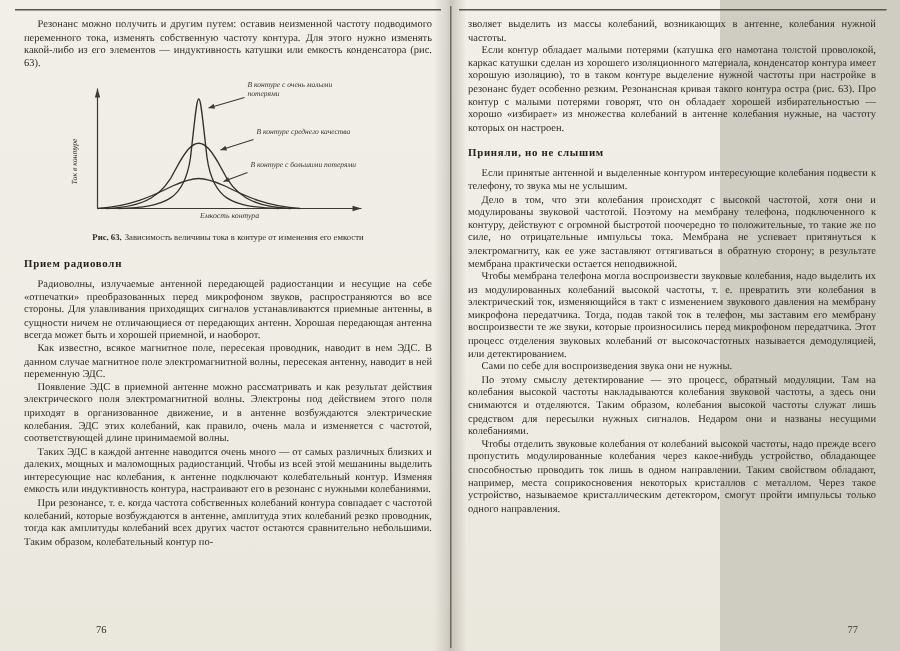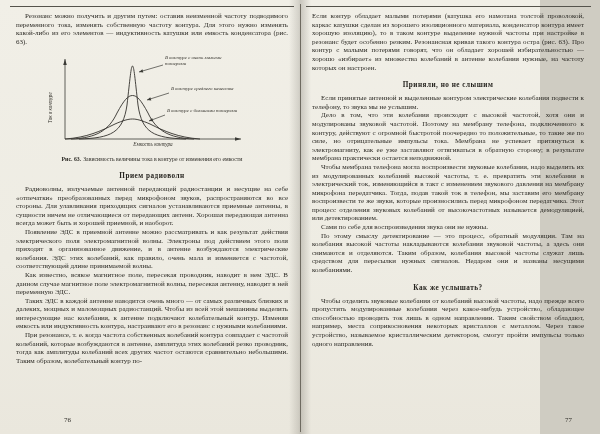--- a/index.html
+++ b/index.html
@@ -2,21 +2,21 @@
 <html><head>
 <meta charset="utf-8">
 <style>
   html, body { margin:0; padding:0; }
   body {
     width:600px; height:434px; overflow:hidden;
     background:#cfccc2;
     font-family:"Liberation Serif","DejaVu Serif",serif;
   }
   .spread {
-    position:relative; width:540px; height:434px;
+    position:relative; width:480px; height:434px;
     background:linear-gradient(180deg,#f1efe7 0%,#eeece3 60%,#eae7dd 100%);
   }
   .topline { position:absolute; top:6px; height:1px; background:#55534c; }
   .topline.l { left:10px;  width:284px; }
   .topline.r { left:306px; width:285px; }
   .fold-shade {
     position:absolute; left:289px; top:0; width:22px; height:434px;
     background:linear-gradient(90deg, rgba(0,0,0,0) 0%, rgba(60,55,45,0.16) 45%, rgba(60,55,45,0.22) 52%, rgba(0,0,0,0) 100%);
   }
   .fold-line { position:absolute; left:300px; top:4px; width:1px; height:428px; background:#6e6a60; }
@@ -25,21 +25,21 @@
   .page.left  { left:16px; }
   .page.right { left:312px; }
 
   p.para {
     margin:0; text-indent:9px; text-align:justify;
     font-size:7px; line-height:8.6px; color:#2d2b26;
   }
   .cont p:first-child { text-indent:0; }
 
   .heading {
-    margin:9px 0 5px; padding:0; text-align:center;
+    margin:9px 0 5px; padding:0; 
     font-weight:bold; font-size:7.2px; letter-spacing:0.5px; color:#26241f;
   }
 
   figure.figure { margin:5px 0 3px; padding:0; }
   .fig-canvas { position:relative; width:230px; height:102px; margin:0 auto; }
   .fig-label {
     position:absolute; font-size:5px; font-style:italic;
     line-height:5.8px; color:#34322c;
   }
   .lab1 { left:128px; top:4px;  width:72px; }
@@ -105,41 +105,41 @@
         <span class="axis-x">Емкость контура</span>
       </div>
       <figcaption class="fig-caption">
         <b>Рис. 63.</b><span>Зависимость величины тока в контуре от изменения его емкости</span>
       </figcaption>
     </figure>
 
     <h3 class="heading">Прием радиоволн</h3>
     <div class="flow">
         <p class="para">Радиоволны, излучаемые антенной передающей радиостанции и несущие на себе «отпечатки» преобразованных перед микрофоном звуков, распространяются во все стороны. Для улавливания приходящих сигналов устанавливаются приемные антенны, в сущности ничем не отличающиеся от передающих антенн. Хорошая передающая антенна всегда может быть и хорошей приемной, и наоборот.</p>
+        <p class="para">Как известно, всякое магнитное поле, пересекая проводник, наводит в нем ЭДС. В данном случае магнитное поле электромагнитной волны, пересекая антенну, наводит в ней переменную ЭДС.</p>
         <p class="para">Появление ЭДС в приемной антенне можно рассматривать и как результат действия электрического поля электромагнитной волны. Электроны под действием этого поля приходят в организованное движение, и в антенне возбуждаются электрические колебания. ЭДС этих колебаний, как правило, очень мала и изменяется с частотой, соответствующей длине принимаемой волны.</p>
-        <p class="para">Как известно, всякое магнитное поле, пересекая проводник, наводит в нем ЭДС. В данном случае магнитное поле электромагнитной волны, пересекая антенну, наводит в ней переменную ЭДС.</p>
         <p class="para">Таких ЭДС в каждой антенне наводится очень много — от самых различных близких и далеких, мощных и маломощных радиостанций. Чтобы из всей этой мешанины выделить интересующие нас колебания, к антенне подключают колебательный контур. Изменяя емкость или индуктивность контура, настраивают его в резонанс с нужными колебаниями.</p>
         <p class="para">При резонансе, т. е. когда частота собственных колебаний контура совпадает с частотой колебаний, которые возбуждаются в антенне, амплитуда этих колебаний резко проводник, тогда как амплитуды колебаний всех других частот остаются сравнительно небольшими. Таким образом, колебательный контур по-</p>
       </div>
 
     <div class="pagenum pl">76</div>
   </div>
 
   <div class="page right">
     <div class="flow cont">
+        <p class="para">зволяет выделить из массы колебаний, возникающих в антенне, колебания нужной частоты.</p>
         <p class="para">Если контур обладает малыми потерями (катушка его намотана толстой проволокой, каркас катушки сделан из хорошего изоляционного материала, конденсатор контура имеет хорошую изоляцию), то в таком контуре выделение нужной частоты при настройке в резонанс будет особенно резким. Резонансная кривая такого контура остра (рис. 63). Про контур с малыми потерями говорят, что он обладает хорошей избирательностью — хорошо «избирает» из множества колебаний в антенне колебания нужные, на частоту которых он настроен.</p>
       </div>
     <h3 class="heading">Приняли, но не слышим</h3>
     <div class="flow">
-        <p class="para">Если принятые антенной и выделенные контуром электрические колебания подвести к телефону, то звука мы не услышим.</p>
+        <p class="para">Если принятые антенной и выделенные контуром интересующие колебания подвести к телефону, то звука мы не услышим.</p>
         <p class="para">Дело в том, что эти колебания происходят с высокой частотой, хотя они и модулированы звуковой частотой. Поэтому на мембрану телефона, подключенного к контуру, действуют с огромной быстротой поочередно то положительные, то такие же по силе, но отрицательные импульсы тока. Мембрана не успевает притянуться к электромагниту, как ее уже заставляют оттягиваться в обратную сторону; в результате мембрана практически остается неподвижной.</p>
         <p class="para">Чтобы мембрана телефона могла воспроизвести звуковые колебания, надо выделить их из модулированных колебаний высокой частоты, т. е. превратить эти колебания в электрический ток, изменяющийся в такт с изменением звукового давления на мембрану микрофона передатчика. Тогда, подав такой ток в телефон, мы заставим его мембрану воспроизвести те же звуки, которые произносились перед микрофоном передатчика. Этот процесс отделения звуковых колебаний от высокочастотных называется демодуляцией, или детектированием.</p>
         <p class="para">Сами по себе для воспроизведения звука они не нужны.</p>
         <p class="para">По этому смыслу детектирование — это процесс, обратный модуляции. Там на колебания высокой частоты накладываются колебания звуковой частоты, а здесь они снимаются и отделяются. Таким образом, колебания высокой частоты служат лишь средством для пересылки нужных сигналов. Недаром они и названы несущими колебаниями.</p>
       </div>
-    <h3 class="heading">Как же услышать?</h3>
     <div class="flow">
         <p class="para">Чтобы отделить звуковые колебания от колебаний высокой частоты, надо прежде всего пропустить модулированные колебания через какое-нибудь устройство, обладающее способностью проводить ток лишь в одном направлении. Таким свойством обладают, например, места соприкосновения некоторых кристаллов с металлом. Через такое устройство, называемое кристаллическим детектором, смогут пройти импульсы только одного направления.</p>
       </div>
 
     <div class="pagenum pr">77</div>
   </div>
 </div>
 
 </body></html>

